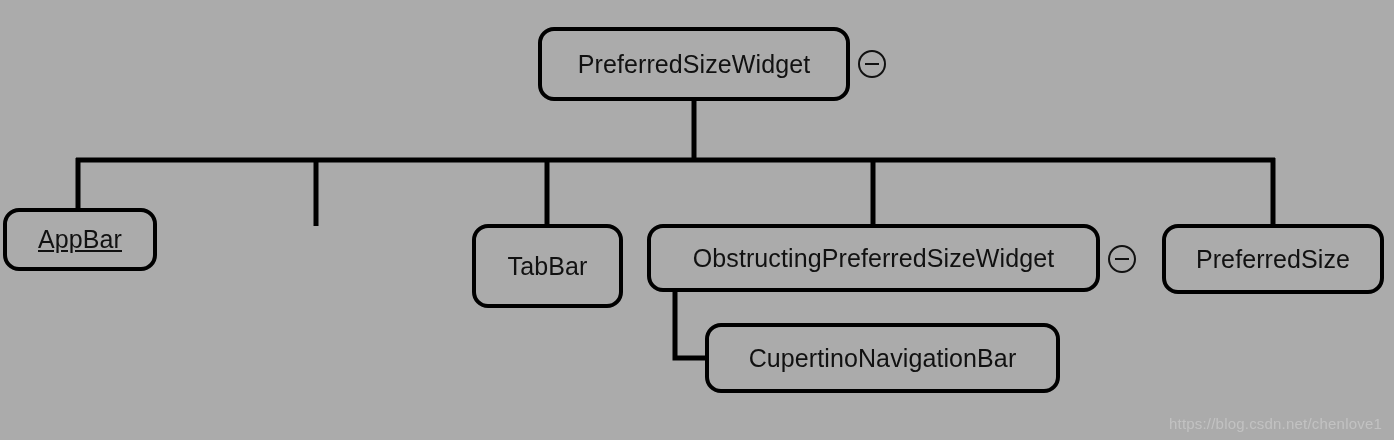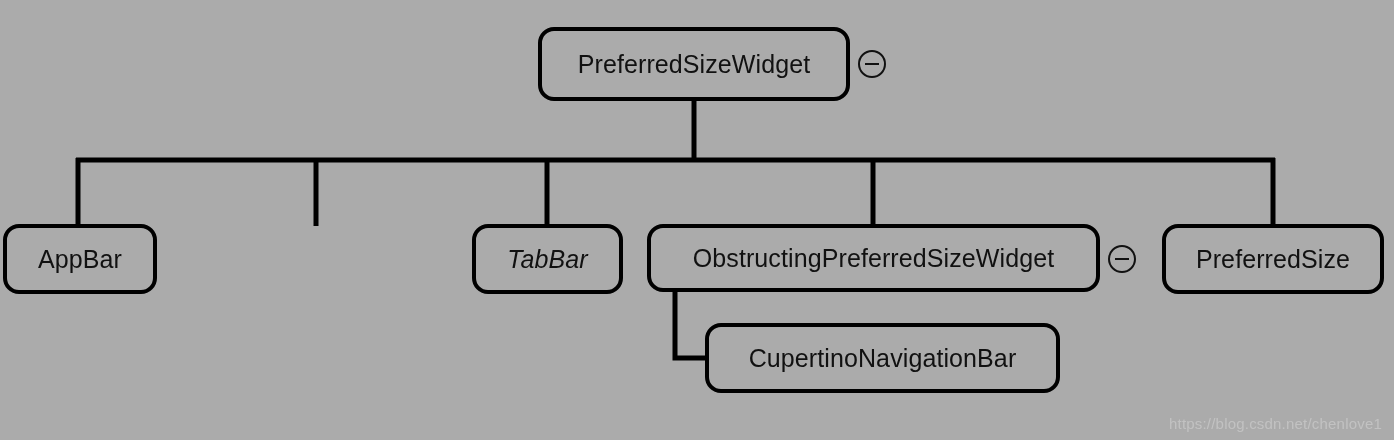--- a/index.html
+++ b/index.html
@@ -92,26 +92,26 @@
     </g>
   </svg>
 
   <div class="node" style="left:538px; top:27px; width:312px; height:74px;">
     <span class="node-label">PreferredSizeWidget</span>
   </div>
   <div class="toggle" style="left:858px; top:50px;">
     <span class="toggle-bar"></span>
   </div>
 
-  <div class="node" style="left:3px; top:224px; width:154px; height:70px;">
+  <div class="node" style="left:3px; top:208px; width:154px; height:63px;text-decoration:underline;">
     <span class="node-label">AppBar</span>
   </div>
 
 
-  <div class="node" style="left:472px; top:224px; width:151px; height:70px;font-style:italic;">
+  <div class="node" style="left:472px; top:224px; width:151px; height:84px;">
     <span class="node-label">TabBar</span>
   </div>
 
   <div class="node" style="left:647px; top:224px; width:453px; height:68px;">
     <span class="node-label">ObstructingPreferredSizeWidget</span>
   </div>
   <div class="toggle" style="left:1108px; top:245px;">
     <span class="toggle-bar"></span>
   </div>
 

